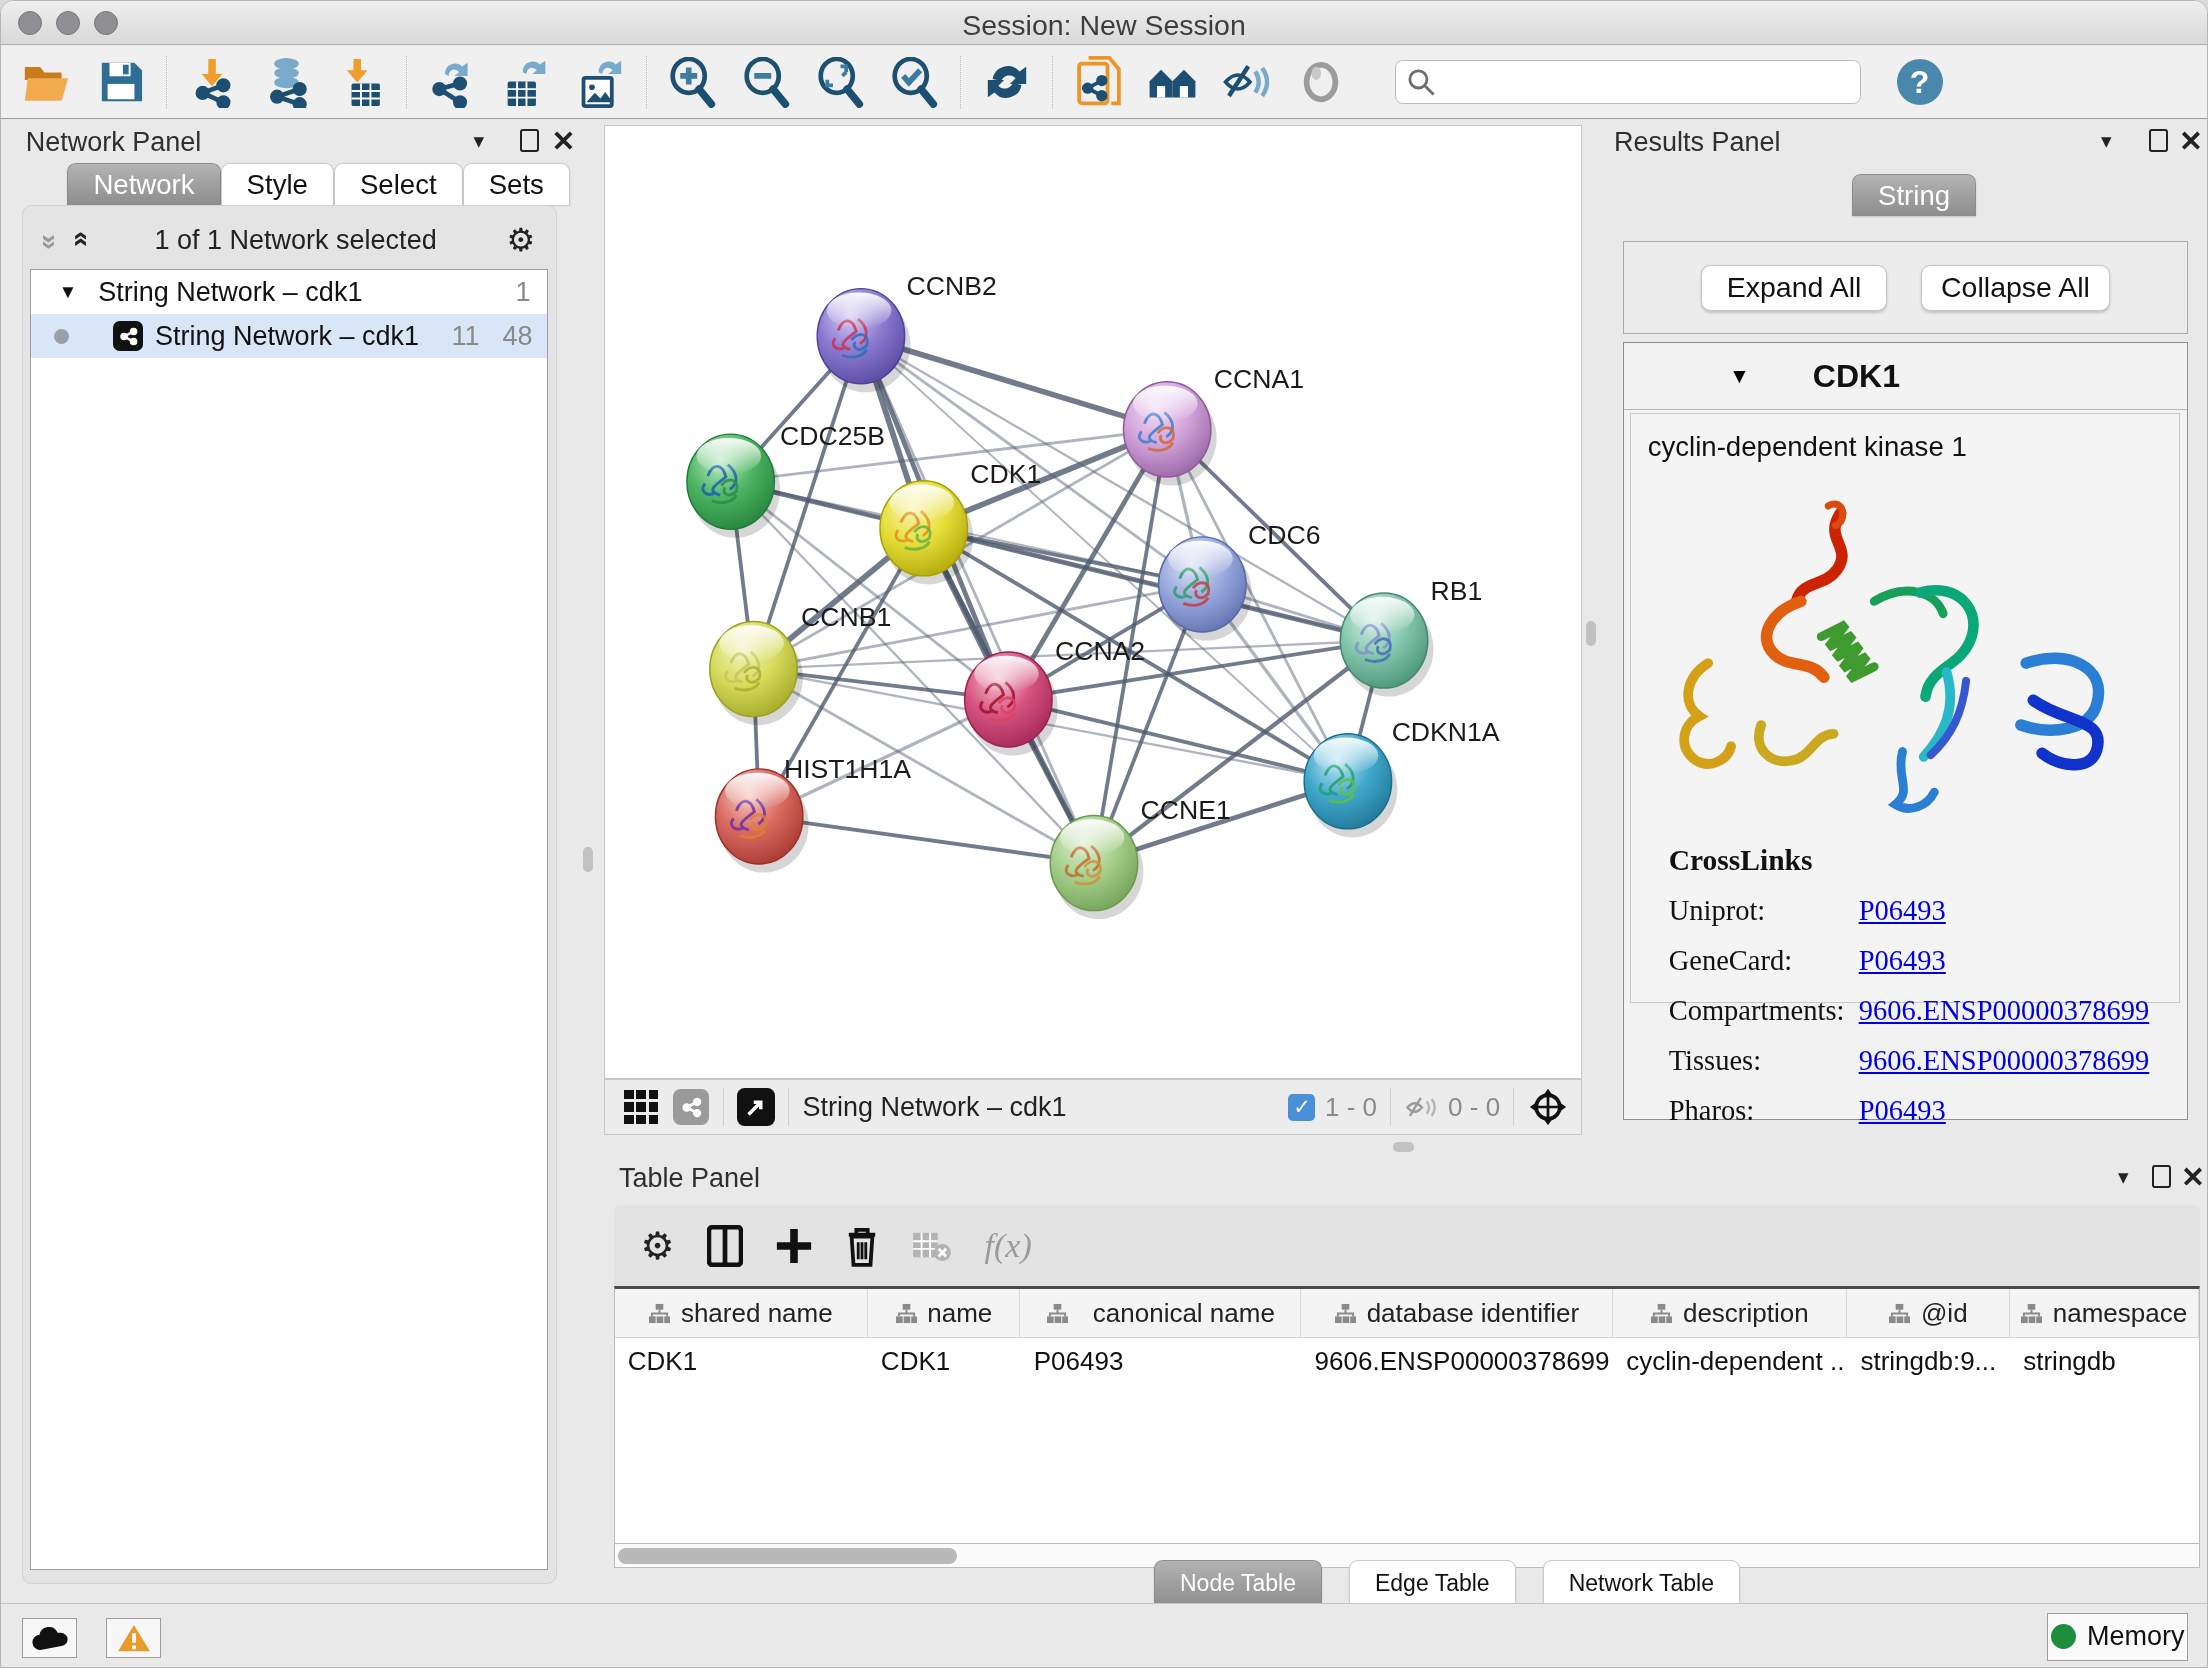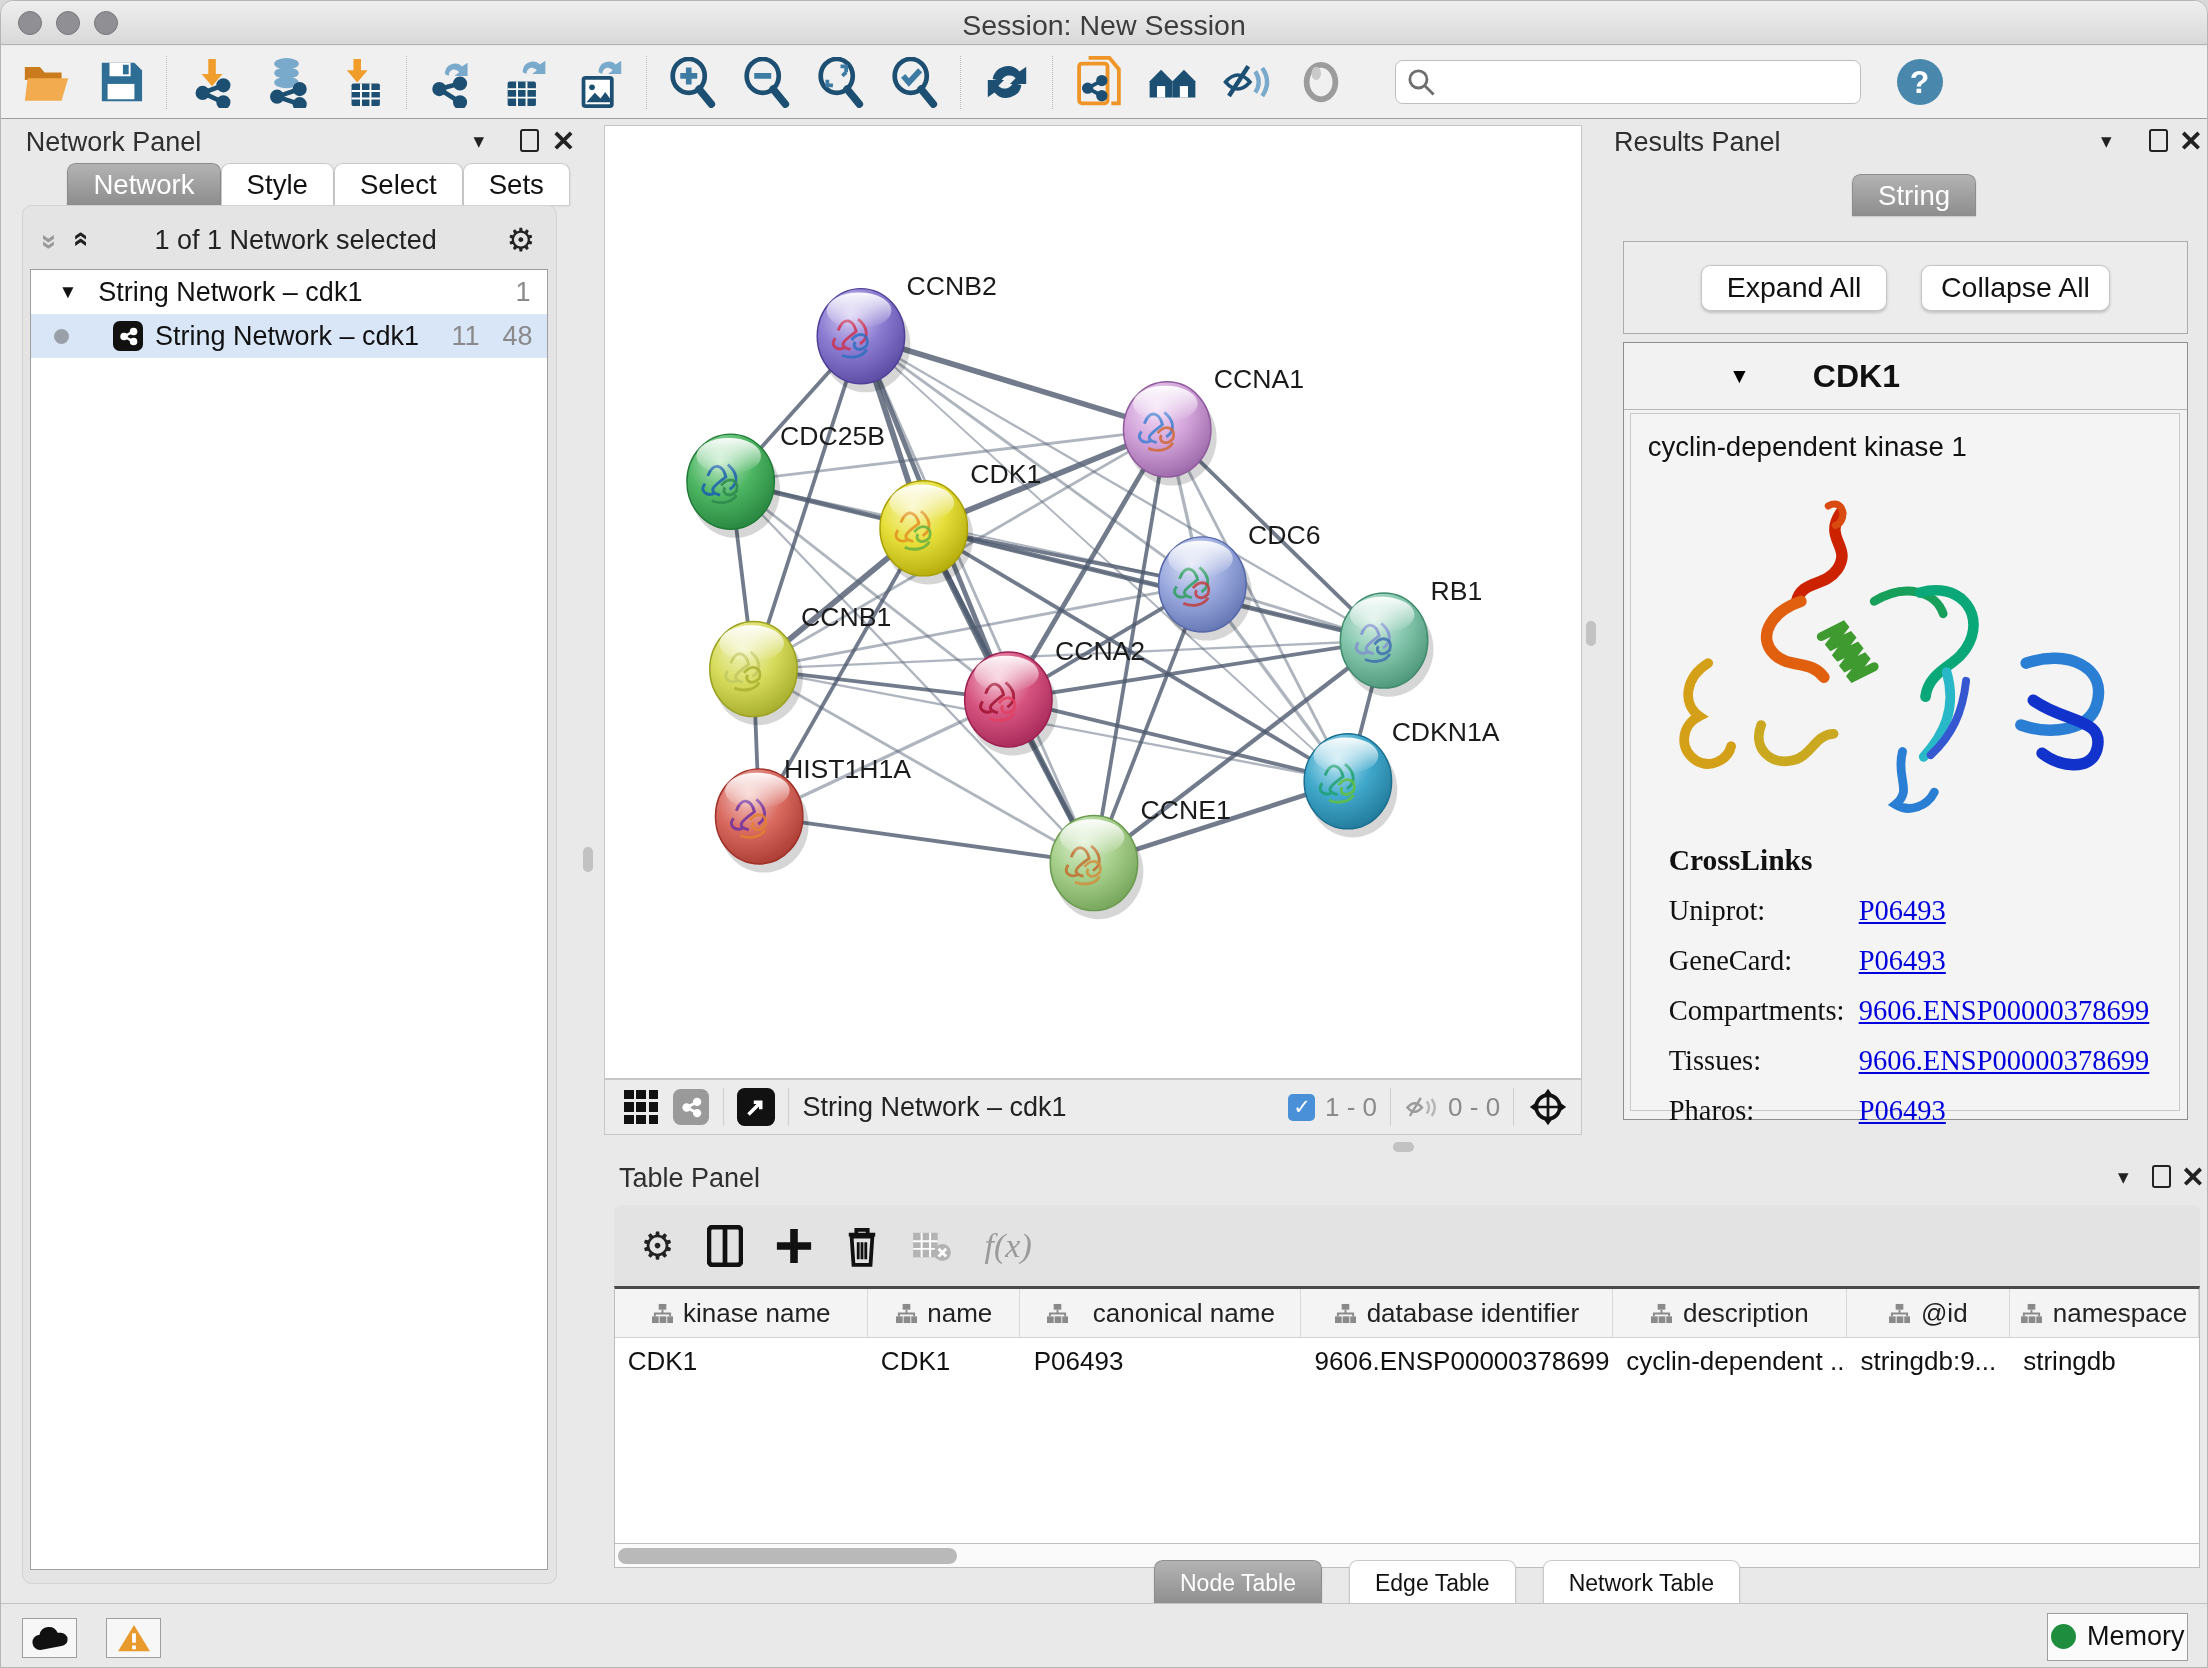--- a/index.html
+++ b/index.html
@@ -59,21 +59,21 @@
   .splitter-v { position:absolute; width:9.5px; height:25px; border-radius:4.8px; background:#c2c2c2; }
 
   
   .results-panel { position:absolute; left:1598px; top:124px; width:611px; height:1027px; }
   .rp-tab { position:absolute; left:253px; top:49px; }
   .rp-btnbox { position:absolute; left:24px; top:116px; width:565px; height:93px; background:#ececec; border:1.9px solid #ababab; display:flex; align-items:center; justify-content:center; gap:34px; }
   .rp-btn { min-width:186px; height:46px; background:#fff; border:1px solid #c6c6c6; border-radius:9.5px; font-size:28.5px; color:#111; display:flex; align-items:center; justify-content:center; box-shadow:0 1.9px 2.9px rgba(0,0,0,.18); padding:0 19px; }
   .rp-main { position:absolute; left:24px; top:217px; width:565px; height:778px; background:#f2f2f2; border:1.9px solid #8f8f8f; }
   .rp-generow { position:relative; height:67px; border-bottom:1.9px solid #b9b9b9; display:flex; align-items:center; }
   .rp-genename { font-size:32px; font-weight:bold; color:#111; }
-  .rp-inner { position:absolute; left:5.7px; top:70px; width:550px; height:698px; background:#f4f4f4; border:1px solid #c9c9c9; }
+  .rp-inner { position:absolute; left:5.7px; top:70px; width:550px; height:590px; background:#f4f4f4; border:1px solid #c9c9c9; }
   .rp-desc { position:absolute; left:17px; top:17px; font-size:27.6px; color:#111; }
   .crosslinks { position:absolute; left:38px; top:430px; font-family:"Liberation Serif", serif; }
   .cl-title { font-size:29.5px; font-weight:bold; color:#111; font-family:"Liberation Serif", serif; }
   .cl-row { display:flex; margin-top:18px; font-size:28.5px; }
   .cl-label { width:190px; color:#111; }
   .cl-value { color:#0000DD; text-decoration:underline; }
 
   
   .table-panel { position:absolute; left:603px; top:1158px; width:1605px; height:443px; }
   .tp-toolbar { position:absolute; left:9.5px; top:46px; width:1586px; height:82px; background:#e3e3e3; border-radius:7.6px 7.6px 0 0; display:flex; align-items:center; gap:32px; padding-left:27px; }
@@ -688,21 +688,21 @@
           <div class="tp-hc" style="width: 255px;">
             <svg width="23" height="21" viewBox="0 0 24 22">
               <g fill="#8a8a8a">
                 <rect x="8" y="1" width="8" height="6"></rect>
                 <rect x="1" y="14" width="7" height="7"></rect>
                 <rect x="9" y="14" width="7" height="7"></rect>
                 <rect x="17" y="14" width="6" height="7"></rect>
               </g>
               <path d="M12 7 v4 M4 14 v-3 h16 v3" stroke="#8a8a8a" stroke-width="2" fill="none"></path>
             </svg>
-            <span>kinase name</span>
+            <span>shared name</span>
           </div>
           <div class="tp-hc" style="width: 154px;">
             <svg width="23" height="21" viewBox="0 0 24 22">
               <g fill="#8a8a8a">
                 <rect x="8" y="1" width="8" height="6"></rect>
                 <rect x="1" y="14" width="7" height="7"></rect>
                 <rect x="9" y="14" width="7" height="7"></rect>
                 <rect x="17" y="14" width="6" height="7"></rect>
               </g>
               <path d="M12 7 v4 M4 14 v-3 h16 v3" stroke="#8a8a8a" stroke-width="2" fill="none"></path>

